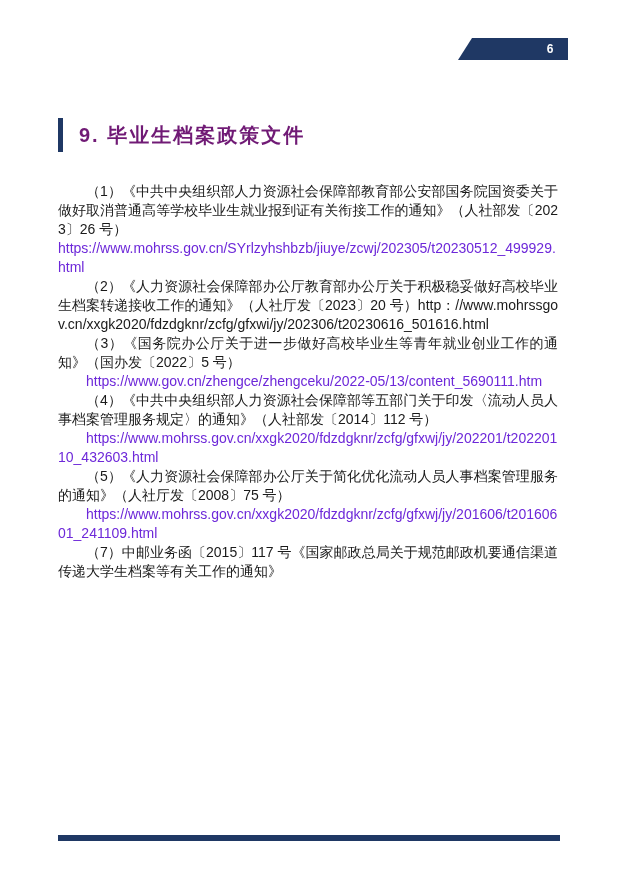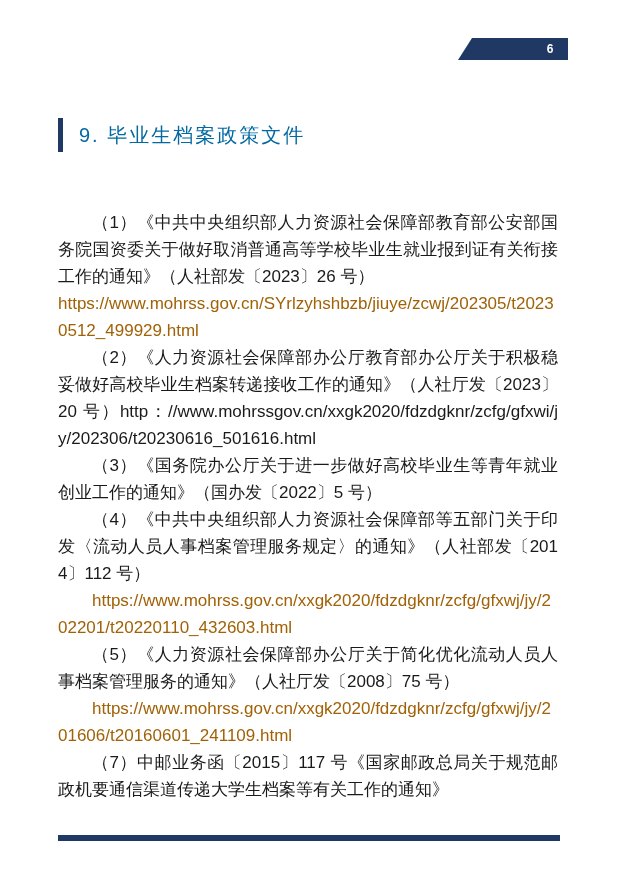--- a/index.html
+++ b/index.html
@@ -62,49 +62,48 @@
     align-items: center;
   }
   .title-bar {
     width: 5px;
     height: 34px;
     background: #1f3864;
     margin-right: 16px;
   }
   .title-text {
     font-size: 20px;
-    font-weight: normal;
-    color: #0369a1;
+    font-weight: bold;
+    color: #701a75;
     letter-spacing: 2px;
     line-height: 1.1;
     white-space: nowrap;
   }
 
   
   .content {
     position: absolute;
     top: 182px;
     left: 58px;
     width: 500px;
-    font-size: 17px;
-    line-height: 27px;
+    font-size: 14px;
+    line-height: 19px;
     color: #1a1a1a;
     text-align: justify;
-    margin-top: 27px;
   }
   .para {
     margin: 0 0 0 0;
     word-break: break-all;
   }
   .para.indent {
     text-indent: 2em;
   }
   .url {
     word-break: break-all;
-    color: #a16207;
+    color: #6d28d9;
   }
 
   
   .footer-bar {
     position: absolute;
     bottom: 42px;
     left: 58px;
     width: 502px;
     height: 6px;
     background: #1f3864;
@@ -123,20 +122,21 @@
   <div class="title-row">
     <div class="title-bar"></div>
     <div class="title-text">9. 毕业生档案政策文件</div>
   </div>
 
   <div class="content">
     <p class="para indent">（1）《中共中央组织部人力资源社会保障部教育部公安部国务院国资委关于做好取消普通高等学校毕业生就业报到证有关衔接工作的通知》（人社部发〔2023〕26 号）</p>
     <p class="para url">https://www.mohrss.gov.cn/SYrlzyhshbzb/jiuye/zcwj/202305/t20230512_499929.html</p>
     <p class="para indent">（2）《人力资源社会保障部办公厅教育部办公厅关于积极稳妥做好高校毕业生档案转递接收工作的通知》（人社厅发〔2023〕20 号）http：//www.mohrssgov.cn/xxgk2020/fdzdgknr/zcfg/gfxwi/jy/202306/t20230616_501616.html</p>
     <p class="para indent">（3）《国务院办公厅关于进一步做好高校毕业生等青年就业创业工作的通知》（国办发〔2022〕5 号）</p>
+    <p class="para indent url">https://www.gov.cn/zhengce/zhengceku/2022-05/13/content_5690111.htm</p>
     <p class="para indent">（4）《中共中央组织部人力资源社会保障部等五部门关于印发〈流动人员人事档案管理服务规定〉的通知》（人社部发〔2014〕112 号）</p>
     <p class="para indent url">https://www.mohrss.gov.cn/xxgk2020/fdzdgknr/zcfg/gfxwj/jy/202201/t20220110_432603.html</p>
     <p class="para indent">（5）《人力资源社会保障部办公厅关于简化优化流动人员人事档案管理服务的通知》（人社厅发〔2008〕75 号）</p>
     <p class="para indent url">https://www.mohrss.gov.cn/xxgk2020/fdzdgknr/zcfg/gfxwj/jy/201606/t20160601_241109.html</p>
     <p class="para indent">（7）中邮业务函〔2015〕117 号《国家邮政总局关于规范邮政机要通信渠道传递大学生档案等有关工作的通知》</p>
   </div>
 
   <div class="footer-bar"></div>
 
 </div>

